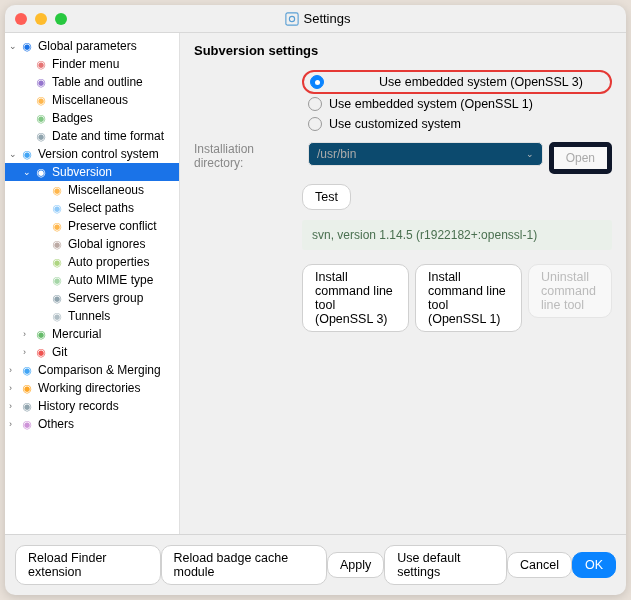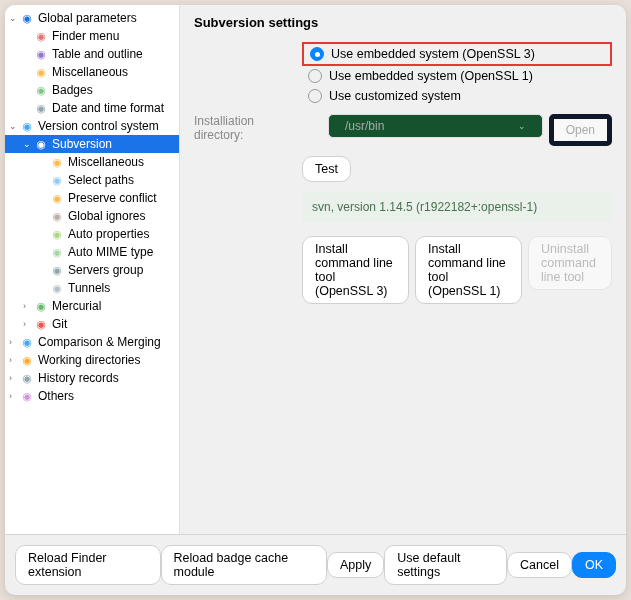--- a/index.html
+++ b/index.html
@@ -20,41 +20,56 @@
 .chev { width: 10px; display: inline-block; font-size: 9px; color: #666; margin-right: 1px; }
 .tree-item.selected .chev { color: #fff; }
 .tree-icon { width: 14px; height: 14px; margin-right: 4px; display: inline-flex; align-items: center; justify-content: center; font-size: 11px; }
 .lvl0 { padding-left: 4px; }
 .lvl1 { padding-left: 18px; }
 .lvl2 { padding-left: 34px; }
 .main { flex: 1; padding: 10px 14px; overflow-y: auto; }
 .section-title { font-size: 13px; font-weight: 600; margin-bottom: 12px; }
 .radio-group { margin-left: 108px; }
 .radio-row { display: flex; align-items: center; padding: 3px 6px; font-size: 12.5px; }
-.radio-row.highlighted { border: 2px solid #e53935; border-radius: 0; }
+.radio-row.highlighted { border: 2px solid #e53935; border-radius: 12px; gap: 48px; }
 .radio { width: 14px; height: 14px; border-radius: 50%; border: 1px solid #999; margin-right: 7px; display: inline-flex; align-items: center; justify-content: center; }
 .radio.checked { border-color: #0a84ff; background: #0a84ff; }
 .radio.checked::after { content: ''; width: 5px; height: 5px; background: #fff; border-radius: 50%; }
 .field-row { display: flex; align-items: flex-start; margin-top: 8px; gap: 6px; }
 .field-label { font-size: 12px; color: #888; width: 108px; text-align: left; }
-.select-box { flex: 1; background: #14532d; border: 1px solid #e0e0e0; border-radius: 5px; padding: 4px 16px; font-size: 12px; color: #aaa; display: flex; justify-content: space-between; align-items: center; margin-left: 20px; }
+.select-box { flex: 1; background: #0c4a6e; border: 1px solid #e0e0e0; border-radius: 5px; padding: 4px 8px; font-size: 12px; color: #aaa; display: flex; justify-content: space-between; align-items: center; }
 .open-btn { padding: 4px 12px; background: #f8f8f8; border: 5px solid #0f172a; border-radius: 5px; font-size: 12px; color: #aaa; }
 .btn { padding: 5px 12px; background: #fff; border: 1px solid #d0d0d0; border-radius: 10px; font-size: 12.5px; cursor: pointer; display: inline-block; }
 .btn.disabled { color: #bbb; background: #f8f8f8; cursor: default; border-color: #e5e5e5; }
 .btn.primary { background: #0a84ff; color: #fff; border-color: #0a84ff; }
 .version-box { background: #eaf0ea; padding: 8px 10px; font-size: 12px; color: #4a7050; margin-top: 10px; border-radius: 3px; }
 .button-col { display: flex; flex-direction: row; gap: 6px; margin-top: 14px; align-items: flex-start; }
 .indent-block { margin-left: 108px; margin-top: 10px; }
 .footer { border-top: 1px solid #d5d5d5; padding: 10px; display: flex; align-items: center; }
 .footer .spacer { flex: 1; }
 </style>
 </head>
 <body>
 
 <div class="window">
+  <div class="titlebar">
+    <div class="traffic">
+      <span class="tr-red"></span>
+      <span class="tr-yellow"></span>
+      <span class="tr-green"></span>
+    </div>
+    <div class="title-center">
+      <svg class="title-icon" viewBox="0 0 16 16">
+          <rect x="1" y="1" width="14" height="14" rx="2" fill="none" stroke="#5a9fd4" stroke-width="1.3"></rect>
+          <circle cx="8" cy="8" r="3" fill="none" stroke="#5a9fd4" stroke-width="1.3"></circle>
+        </svg>
+      <span>Settings</span>
+    </div>
+    <div style="width:48px"></div>
+  </div>
 
   <div class="content">
     <div class="sidebar" id="sidebar">
         <div class="tree-item lvl0">
           <span class="chev">⌄</span>
           <span class="tree-icon" style="color: rgb(26, 115, 232);">◉</span>
           <span>Global parameters</span>
         </div>
         <div class="tree-item lvl1">
           <span class="chev"></span>

